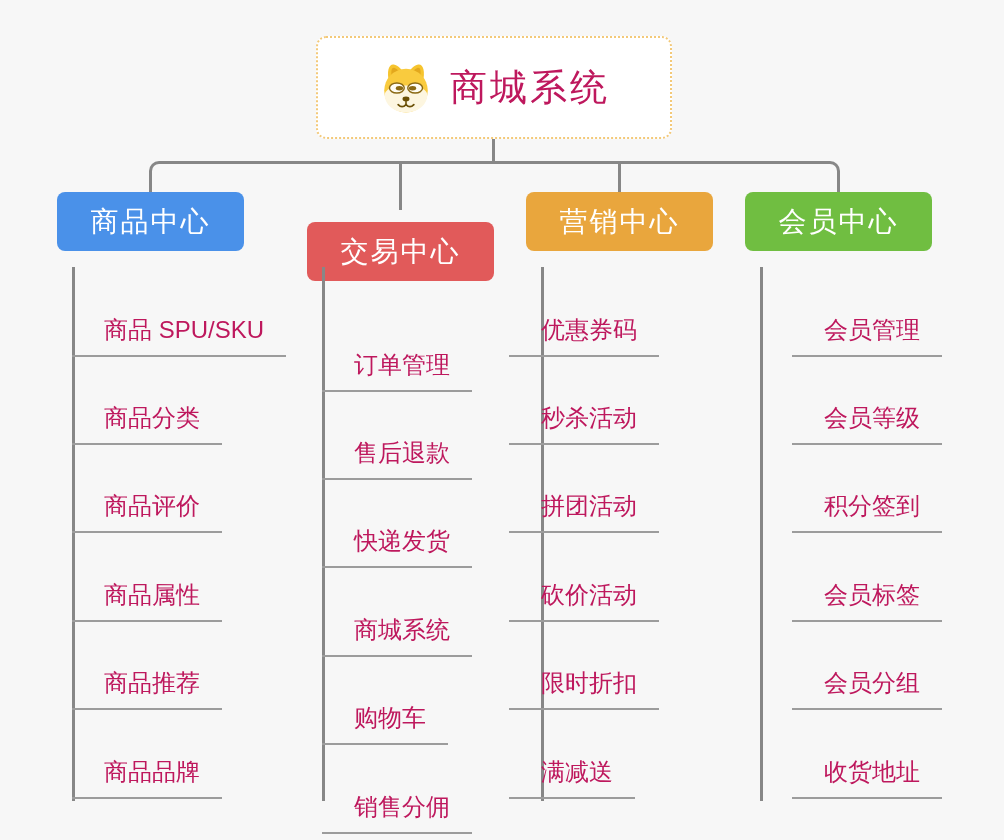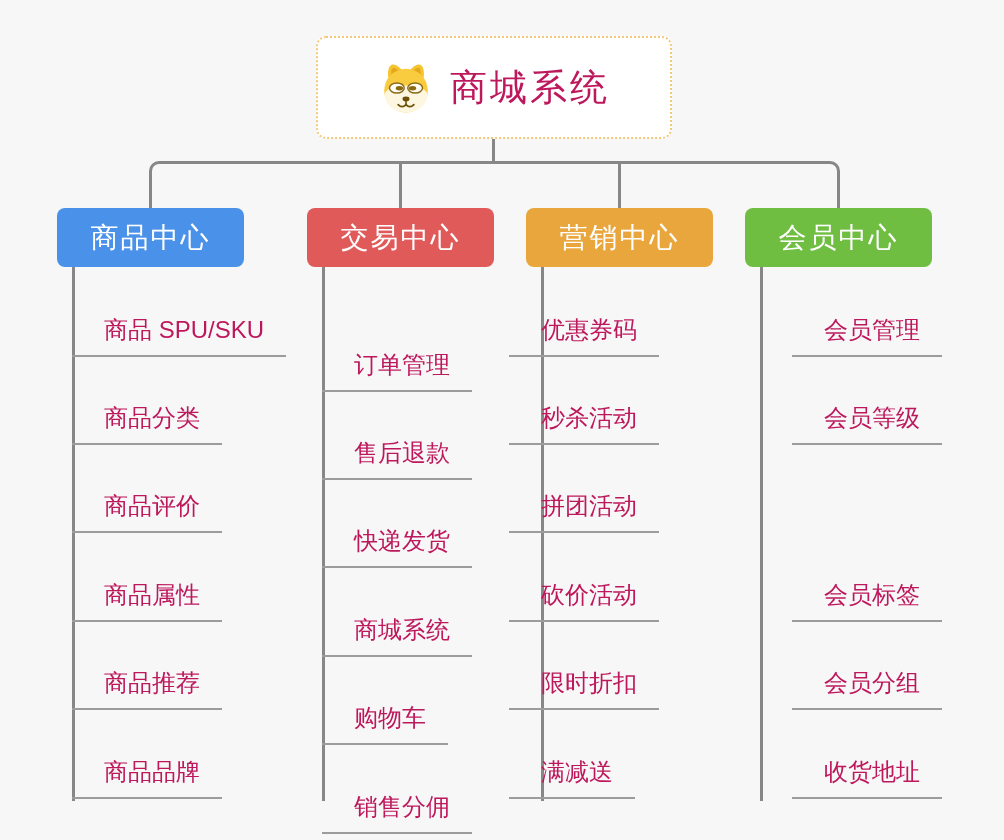--- a/index.html
+++ b/index.html
@@ -43,28 +43,28 @@
     border-radius:10px 10px 0 0;
   }
   .drop{
     position:absolute;top:161px;width:3px;height:49px;background:#878787;
   }
   .drop.d1{left:399px;}
   .drop.d2{left:618px;}
 
   
   .branch-node{
-    position:absolute;top:208px;width:187px;height:59px;
+    position:absolute;top:192px;width:187px;height:59px;
     border-radius:8px;
     display:flex;align-items:center;justify-content:center;
     color:#ffffff;font-size:28px;letter-spacing:2px;
     white-space:nowrap;
   }
   .branch-node.b0{left:57px;}
-  .branch-node.b1{left:307px;}
+  .branch-node.b1{left:307px;margin-top:30px;}
   .branch-node.b2{left:526px;}
   .branch-node.b3{left:745px;}
 
   
   .trunk{
     position:absolute;top:267px;width:3px;height:534px;background:#878787;
   }
   .trunk.b0{left:72px;}
   .trunk.b1{left:322px;}
   .trunk.b2{left:541px;}
@@ -160,17 +160,18 @@
 
   <div class="leaf c2 r0">优惠券码</div>
   <div class="leaf c2 r1">秒杀活动</div>
   <div class="leaf c2 r2">拼团活动</div>
   <div class="leaf c2 r3">砍价活动</div>
   <div class="leaf c2 r4">限时折扣</div>
   <div class="leaf c2 r5">满减送</div>
 
   <div class="leaf c3 r0">会员管理</div>
   <div class="leaf c3 r1">会员等级</div>
+  <div class="leaf c3 r2">积分签到</div>
   <div class="leaf c3 r3">会员标签</div>
   <div class="leaf c3 r4">会员分组</div>
   <div class="leaf c3 r5">收货地址</div>
 
 </div>
 
 </body></html>

